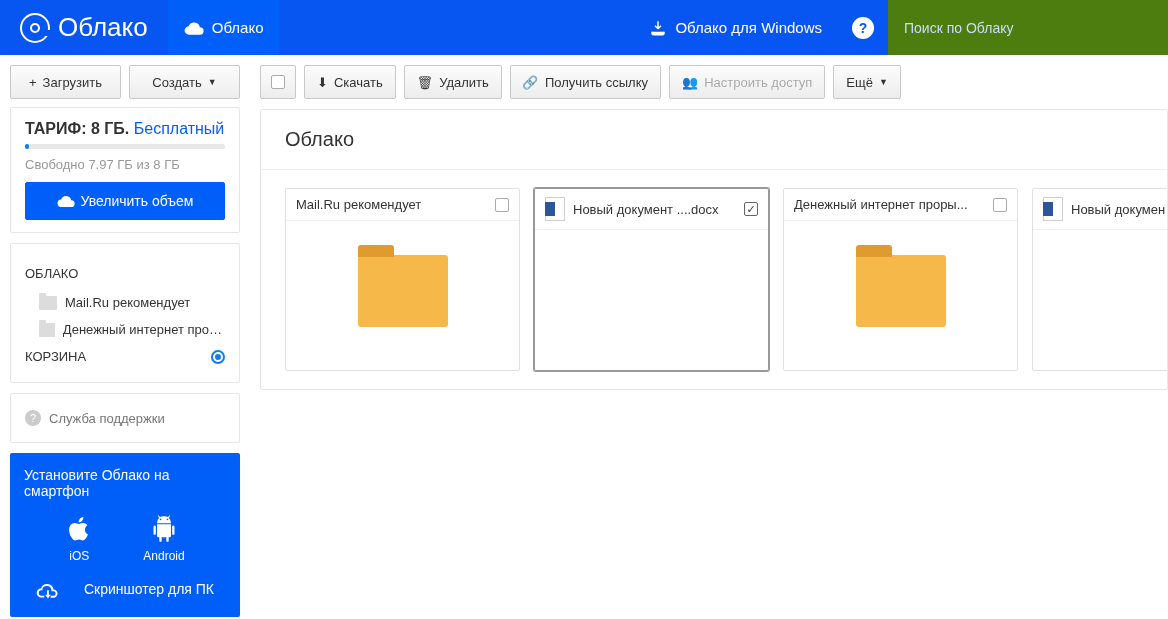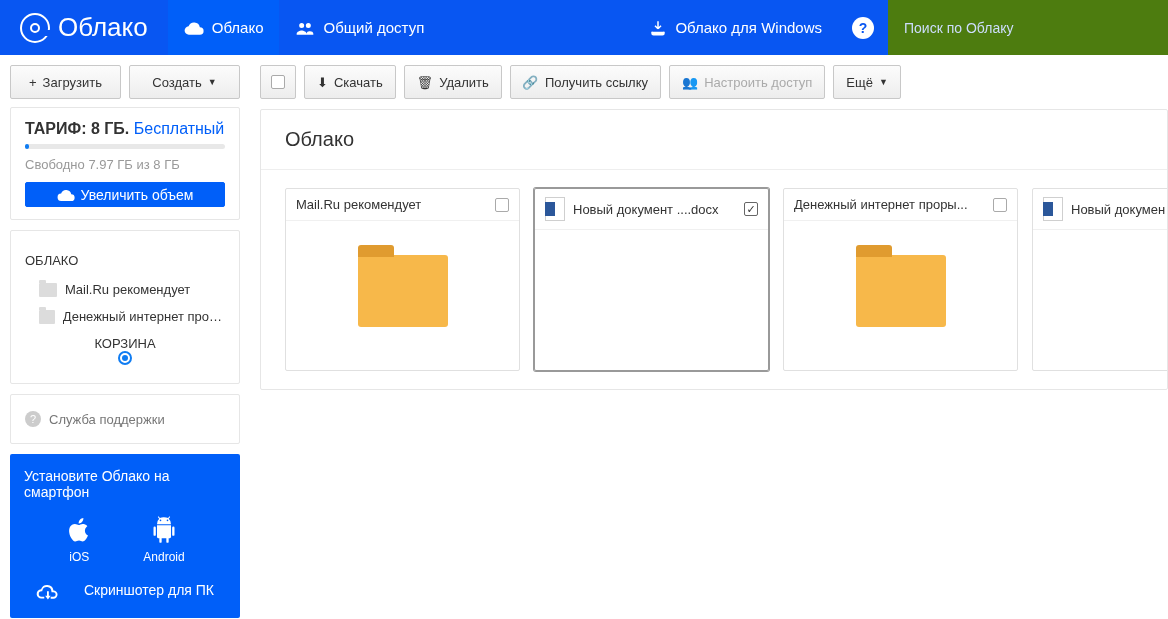--- a/index.html
+++ b/index.html
@@ -19,35 +19,35 @@
   .search input::placeholder{color:#cdddfc;}
 
   .body{display:flex;}
   .sidebar{width:250px;padding:10px;flex:none;}
   .btn{display:inline-flex;align-items:center;justify-content:center;height:34px;padding:0 12px;border:1px solid #c8c8c8;border-radius:2px;background:linear-gradient(#fcfcfc,#ededed);font-size:13px;cursor:pointer;color:#333;}
   .btn .ico{margin-right:6px;}
   .btn-row{display:flex;gap:8px;margin-bottom:8px;}
   .btn-row .btn{flex:1;}
   .btn.sq{flex:0 0 36px;padding:0;}
   .btn.disabled{color:#aaa;}
-  .btn.primary{background:#005ff9;color:#fff;border-color:#005ff9;width:100%;height:25px;font-size:14px;}
+  .btn.primary{background:#005ff9;color:#fff;border-color:#005ff9;width:100%;height:38px;font-size:14px;}
   .btn .caret{margin-left:6px;font-size:9px;}
 
   .card{border:1px solid #e6e6e6;border-radius:2px;padding:12px 14px;margin-bottom:10px;}
   .tariff-line{font-size:16px;margin-bottom:6px;}
   .tariff-line a{color:#005ff9;text-decoration:none;}
   .progress{height:5px;background:#e8e8e8;border-radius:3px;position:relative;margin-bottom:8px;}
   .progress::before{content:'';position:absolute;left:0;top:0;bottom:0;width:2%;background:#0f7cf2;border-radius:3px;}
   .free-text{color:#999;font-size:13px;margin-bottom:10px;}
 
   .section-title{font-size:13px;color:#333;margin:10px 0 8px;font-weight:400;}
   .tree-item{display:flex;align-items:center;padding:6px 0 6px 14px;font-size:13px;color:#333;cursor:pointer;}
   .tree-item .fico{width:18px;height:14px;background:#dcdcdc;margin-right:8px;border-radius:1px;position:relative;}
   .tree-item .fico::before{content:'';position:absolute;top:-3px;left:0;width:7px;height:3px;background:#dcdcdc;border-radius:1px 1px 0 0;}
-  .radio-row{display:flex;align-items:center;justify-content:space-between;padding:6px 0;flex-direction:column;}
+  .radio-row{display:flex;align-items:center;justify-content:space-between;padding:6px 0;}
   .radio{width:14px;height:14px;border:2px solid #0f7cf2;border-radius:50%;display:flex;align-items:center;justify-content:center;}
   .radio::after{content:'';width:6px;height:6px;background:#0f7cf2;border-radius:50%;}
   .support{display:flex;align-items:center;color:#777;font-size:13px;padding:4px 0;}
   .support .q{width:16px;height:16px;border-radius:50%;background:#ccc;color:#fff;display:flex;align-items:center;justify-content:center;font-size:11px;margin-right:8px;}
 
   .smartphone{background:#005ff9;color:#fff;padding:14px;border-radius:2px;}
   .smartphone .title{font-size:14px;margin-bottom:16px;}
   .os-row{display:flex;justify-content:center;gap:50px;margin-bottom:18px;}
   .os{display:flex;flex-direction:column;align-items:center;font-size:12px;gap:6px;}
   .os svg{width:28px;height:28px;fill:#fff;}
@@ -85,26 +85,20 @@
         <span class="logo-at-inner"></span>
       </span>
     <span>Облако</span>
   </div>
   <div class="nav-item active">
     <svg class="ico" width="20" height="16" viewBox="0 0 24 16">
         <path fill="#fff" d="M19 7a7 7 0 0 0-13.5-1A5 5 0 0 0 6 16h13a4.5 4.5 0 0 0 0-9z"></path>
       </svg>
     <span>Облако</span>
   </div>
-  <div class="nav-item">
-    <svg class="ico" width="20" height="16" viewBox="0 0 24 16">
-        <path fill="#fff" d="M8 8a3 3 0 1 0 0-6 3 3 0 0 0 0 6zm8 0a3 3 0 1 0 0-6 3 3 0 0 0 0 6zM2 15c0-2.5 4-4 6-4s6 1.5 6 4v1H2zm12 0c0-1 .4-1.9 1-2.6 1.3-.3 3-.4 3-.4 2 0 4 1 4 3v1h-8z"></path>
-      </svg>
-    <span>Общий доступ</span>
-  </div>
   <div class="spacer"></div>
   <div class="nav-item">
     <svg class="ico" width="18" height="18" viewBox="0 0 24 24">
         <path fill="#fff" d="M12 3v10m0 0l-4-4m4 4l4-4M4 17v2a2 2 0 0 0 2 2h12a2 2 0 0 0 2-2v-2" stroke="#fff" stroke-width="2"></path>
       </svg>
     <span>Облако для Windows</span>
   </div>
   <div class="help-icon">?</div>
   <div class="search">
     <input type="text" placeholder="Поиск по Облаку" style="">

